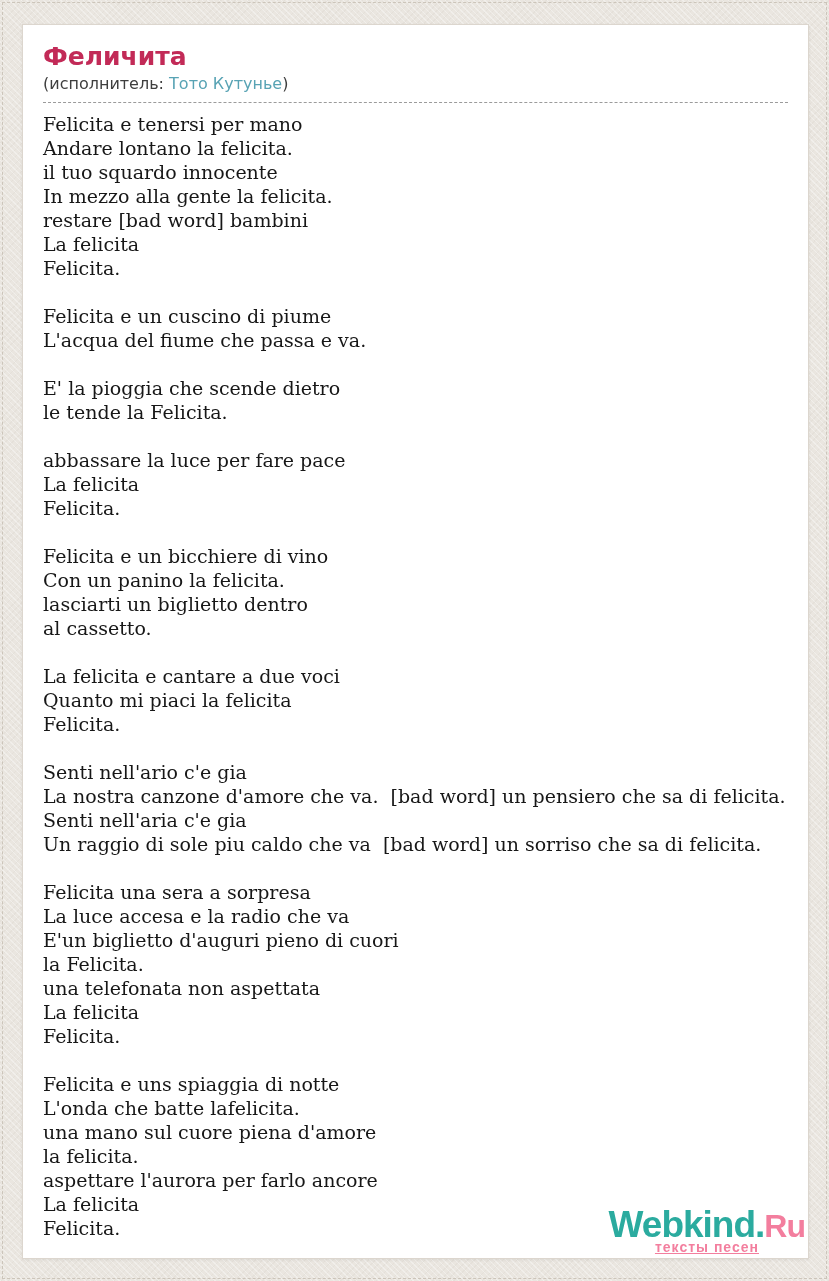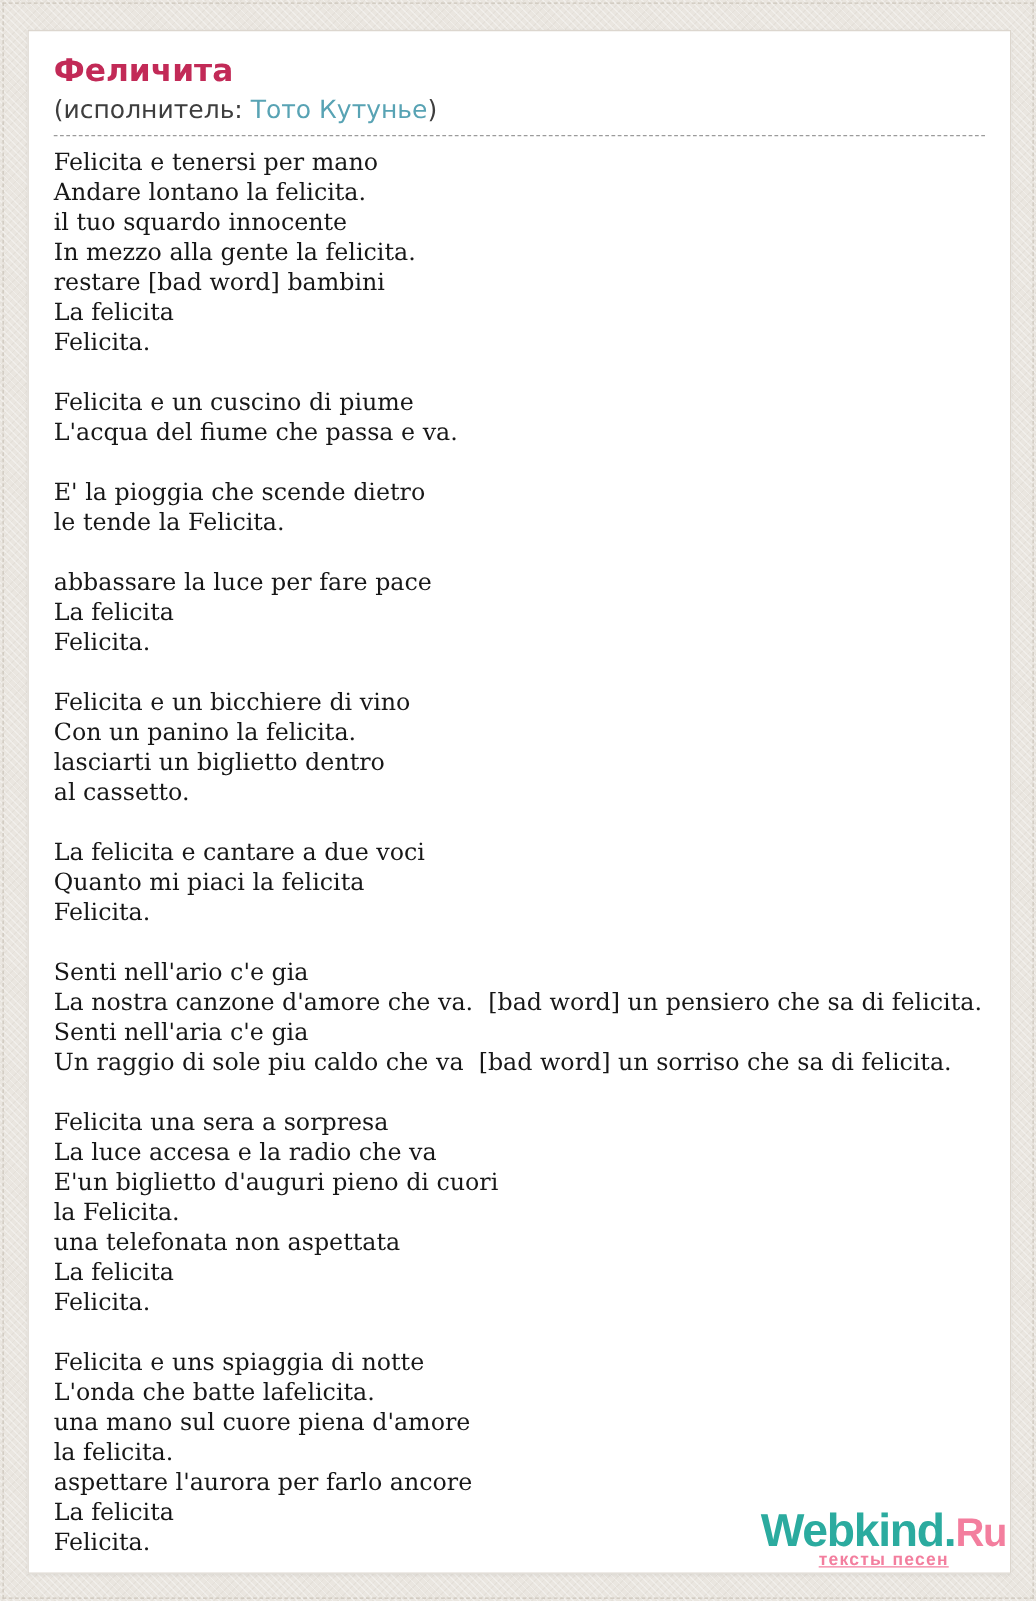--- a/index.html
+++ b/index.html
@@ -29,21 +29,21 @@
   }
   .page-title {
     margin:6px 0 0 0;
     font-family:"DejaVu Sans", sans-serif;
     font-weight:bold;
     font-size:25px;
     line-height:1.1;
     color:var(--title-color, #c22a57);
   }
   .artist-line {
-    font-size:20px;
+    font-size:16px;
     line-height:1.3;
     color:#3e3e3e;
     padding:3px 0 8px 0;
     border-bottom:1px dashed #9b9b9b;
   }
   .artist-link {
     color:var(--link-color, #58a3b4);
     text-decoration:none;
     cursor:pointer;
   }

